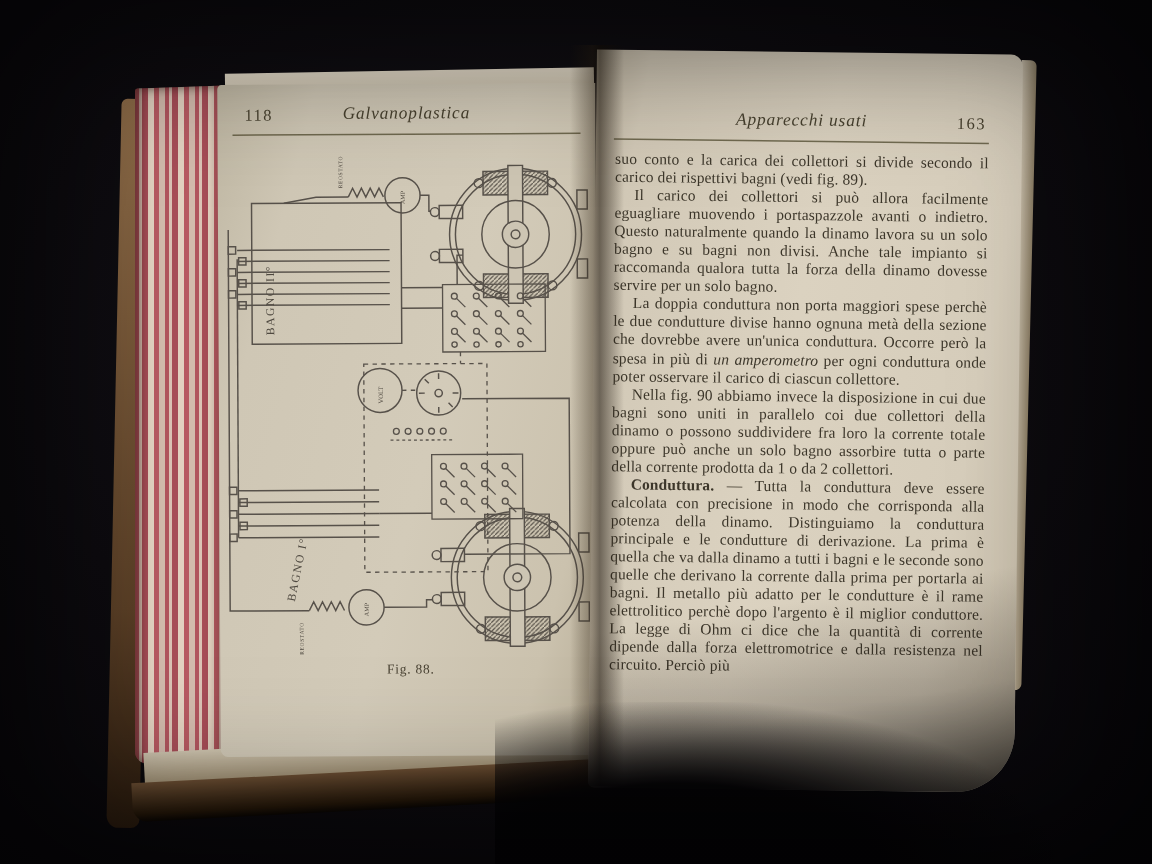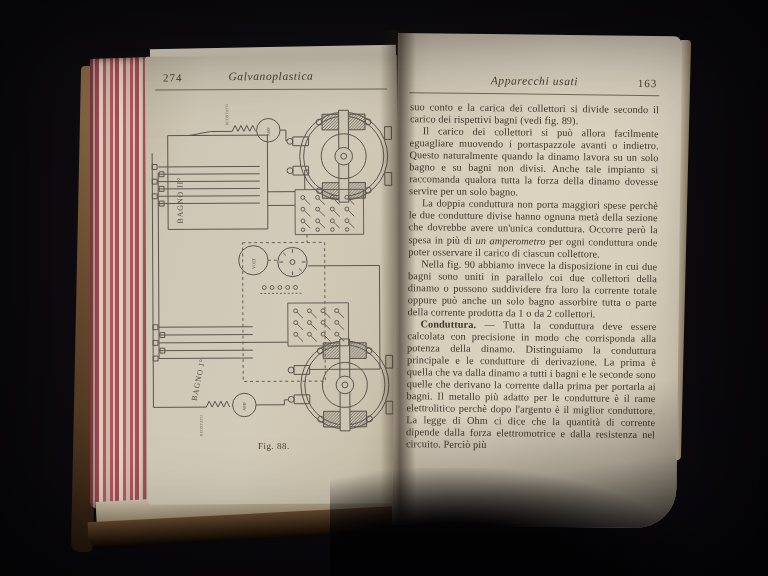--- a/index.html
+++ b/index.html
@@ -68,21 +68,21 @@
 
   <div class="cover-edge"></div>
   <div class="fore-edge"></div>
   <div class="top-stack"></div>
   <div class="bottom-stack"></div>
   <div class="bottom-cover"></div>
   <div class="right-edge-stack"></div>
 
   <div class="page page-left">
     <div class="hdr">
-      <span class="num left">274</span>
+      <span class="num left">118</span>
       <span class="title">Galvanoplastica</span>
     </div>
     <div class="rule"></div>
 
     <div class="figure">
       <svg class="diagram" viewBox="0 0 250 352" width="246" height="344" xmlns="http://www.w3.org/2000/svg" xmlns:xlink="http://www.w3.org/1999/xlink">
         <defs>
           <pattern id="hatch" width="3" height="3" patternUnits="userSpaceOnUse">
             <path d="M0,3 L3,0" stroke="#5a544b" stroke-width="0.8"></path>
           </pattern>

